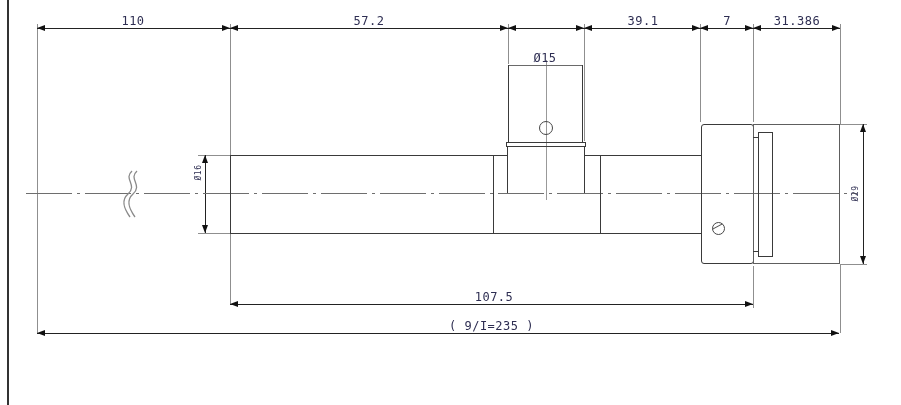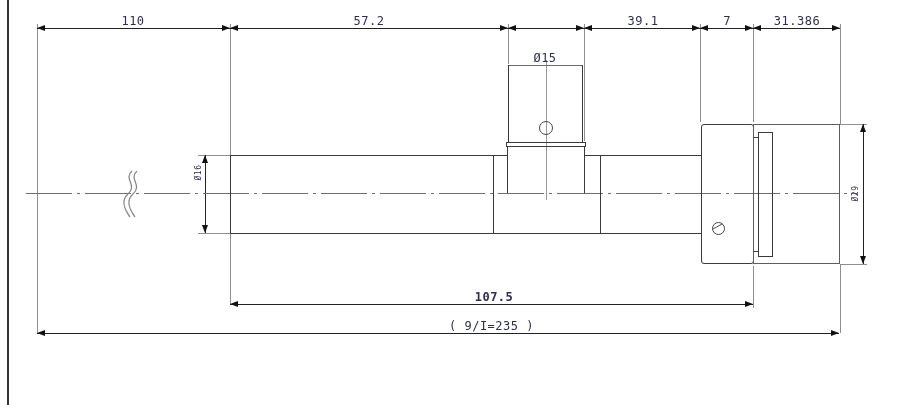--- a/index.html
+++ b/index.html
@@ -107,19 +107,19 @@
     <path d="M20 1 C11 9, 26 15, 16 24 C8 31, 13 40, 18 47" fill="none" stroke="#8a8a8a" stroke-width="1.3"></path>
   </svg>
 
   <div class="lbl" style="left:93px;top:16px;width:80px;">110</div>
   <div class="lbl" style="left:329px;top:16px;width:80px;">57.2</div>
   <div class="lbl" style="left:505px;top:16px;width:80px;margin-top:37px;">Ø15</div>
   <div class="lbl" style="left:603px;top:16px;width:80px;">39.1</div>
   <div class="lbl" style="left:687px;top:16px;width:80px;">7</div>
   <div class="lbl" style="left:757px;top:16px;width:80px;">31.386</div>
 
-  <div class="lbl" style="left:454px;top:292px;width:80px;font-weight:bold;">107.5</div>
+  <div class="lbl" style="left:454px;top:292px;width:80px;">107.5</div>
   <div class="lbl" style="left:449px;top:321px;width:80px;">( 9/I=235 )</div>
 
   <div class="lbl rot" style="left:176px;top:167px;width:44px;font-size:8px;">Ø16</div>
   <div class="lbl rot" style="left:833px;top:188px;width:44px;font-size:8px;">Ø29</div>
 
 </div>
 
 </body></html>

